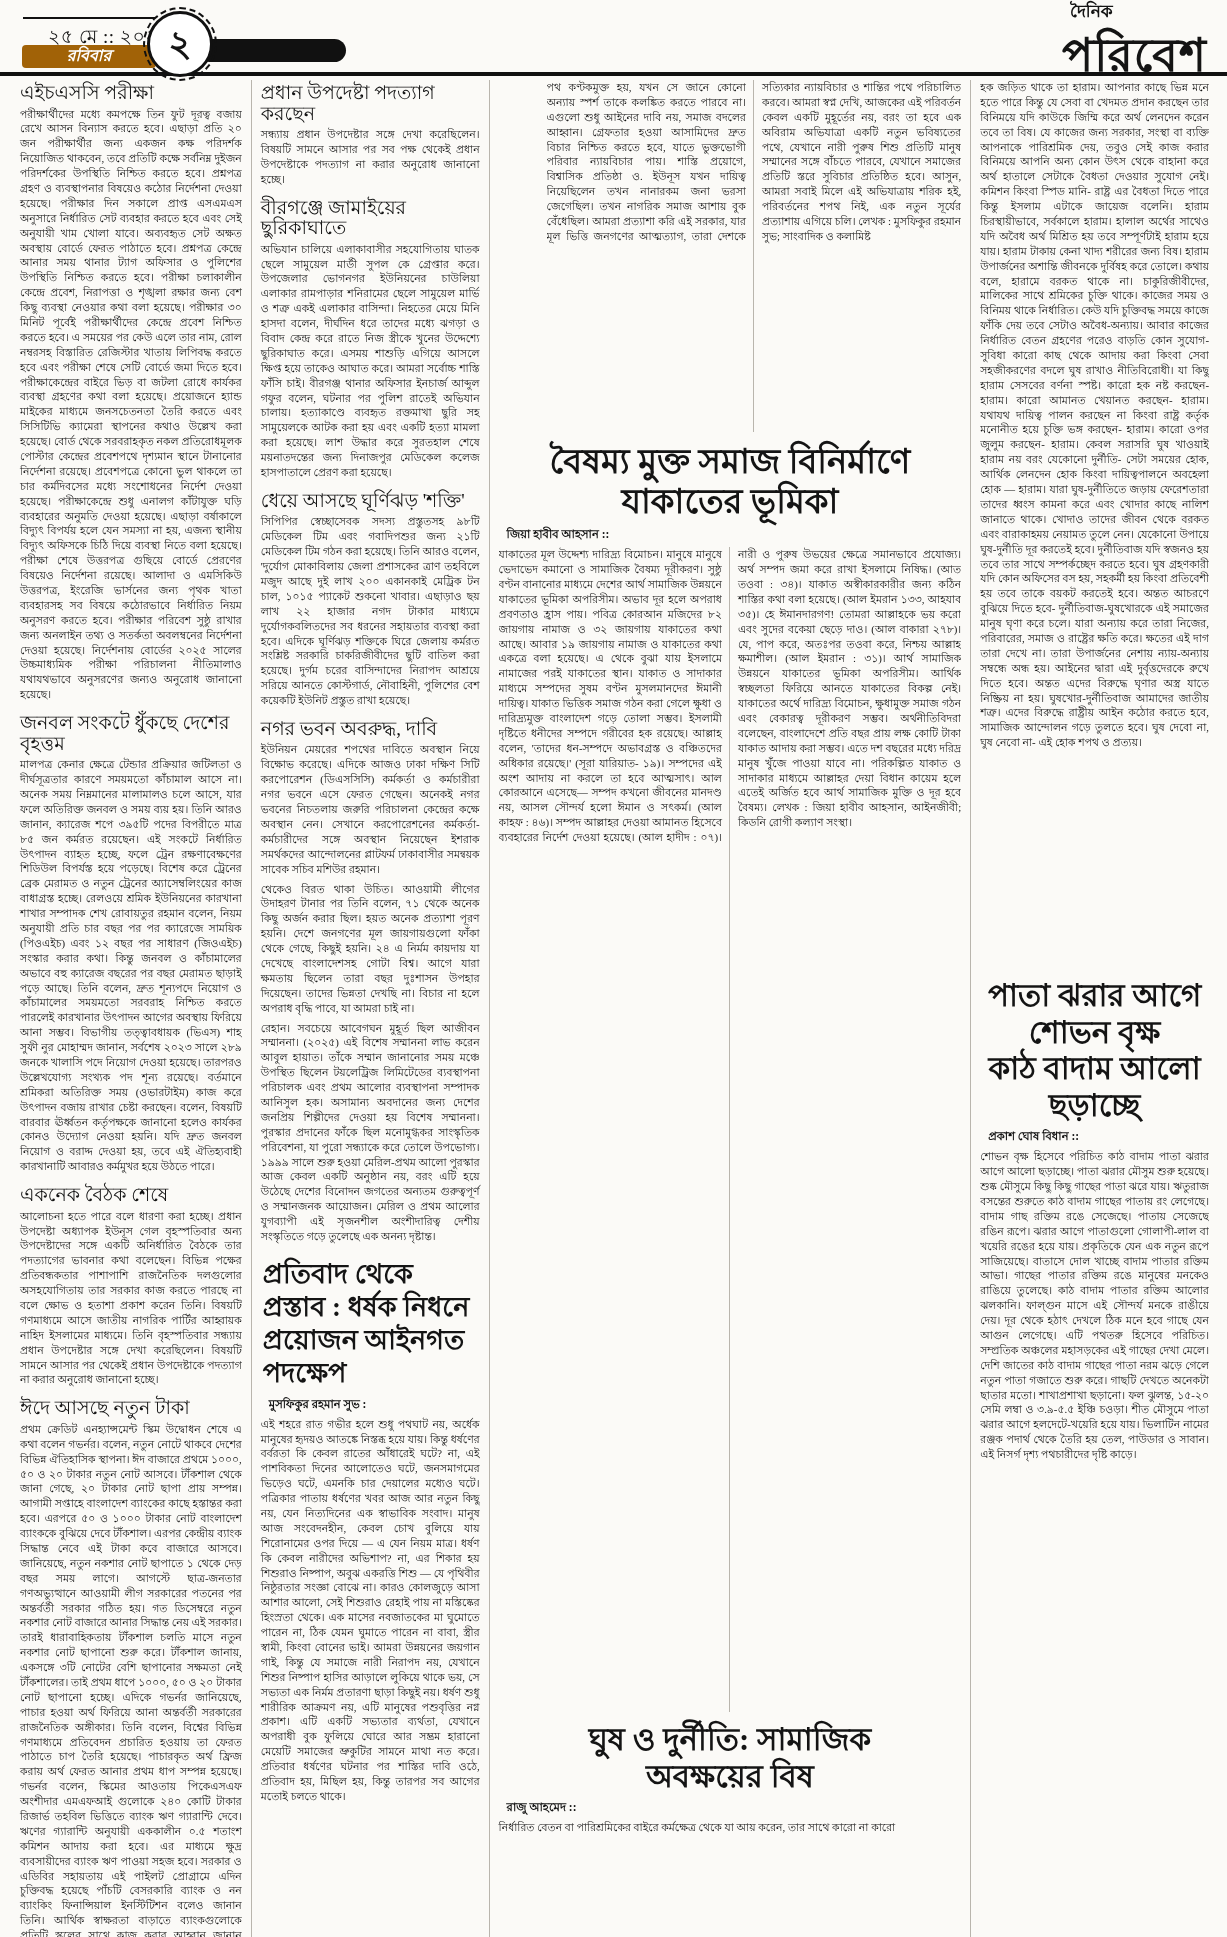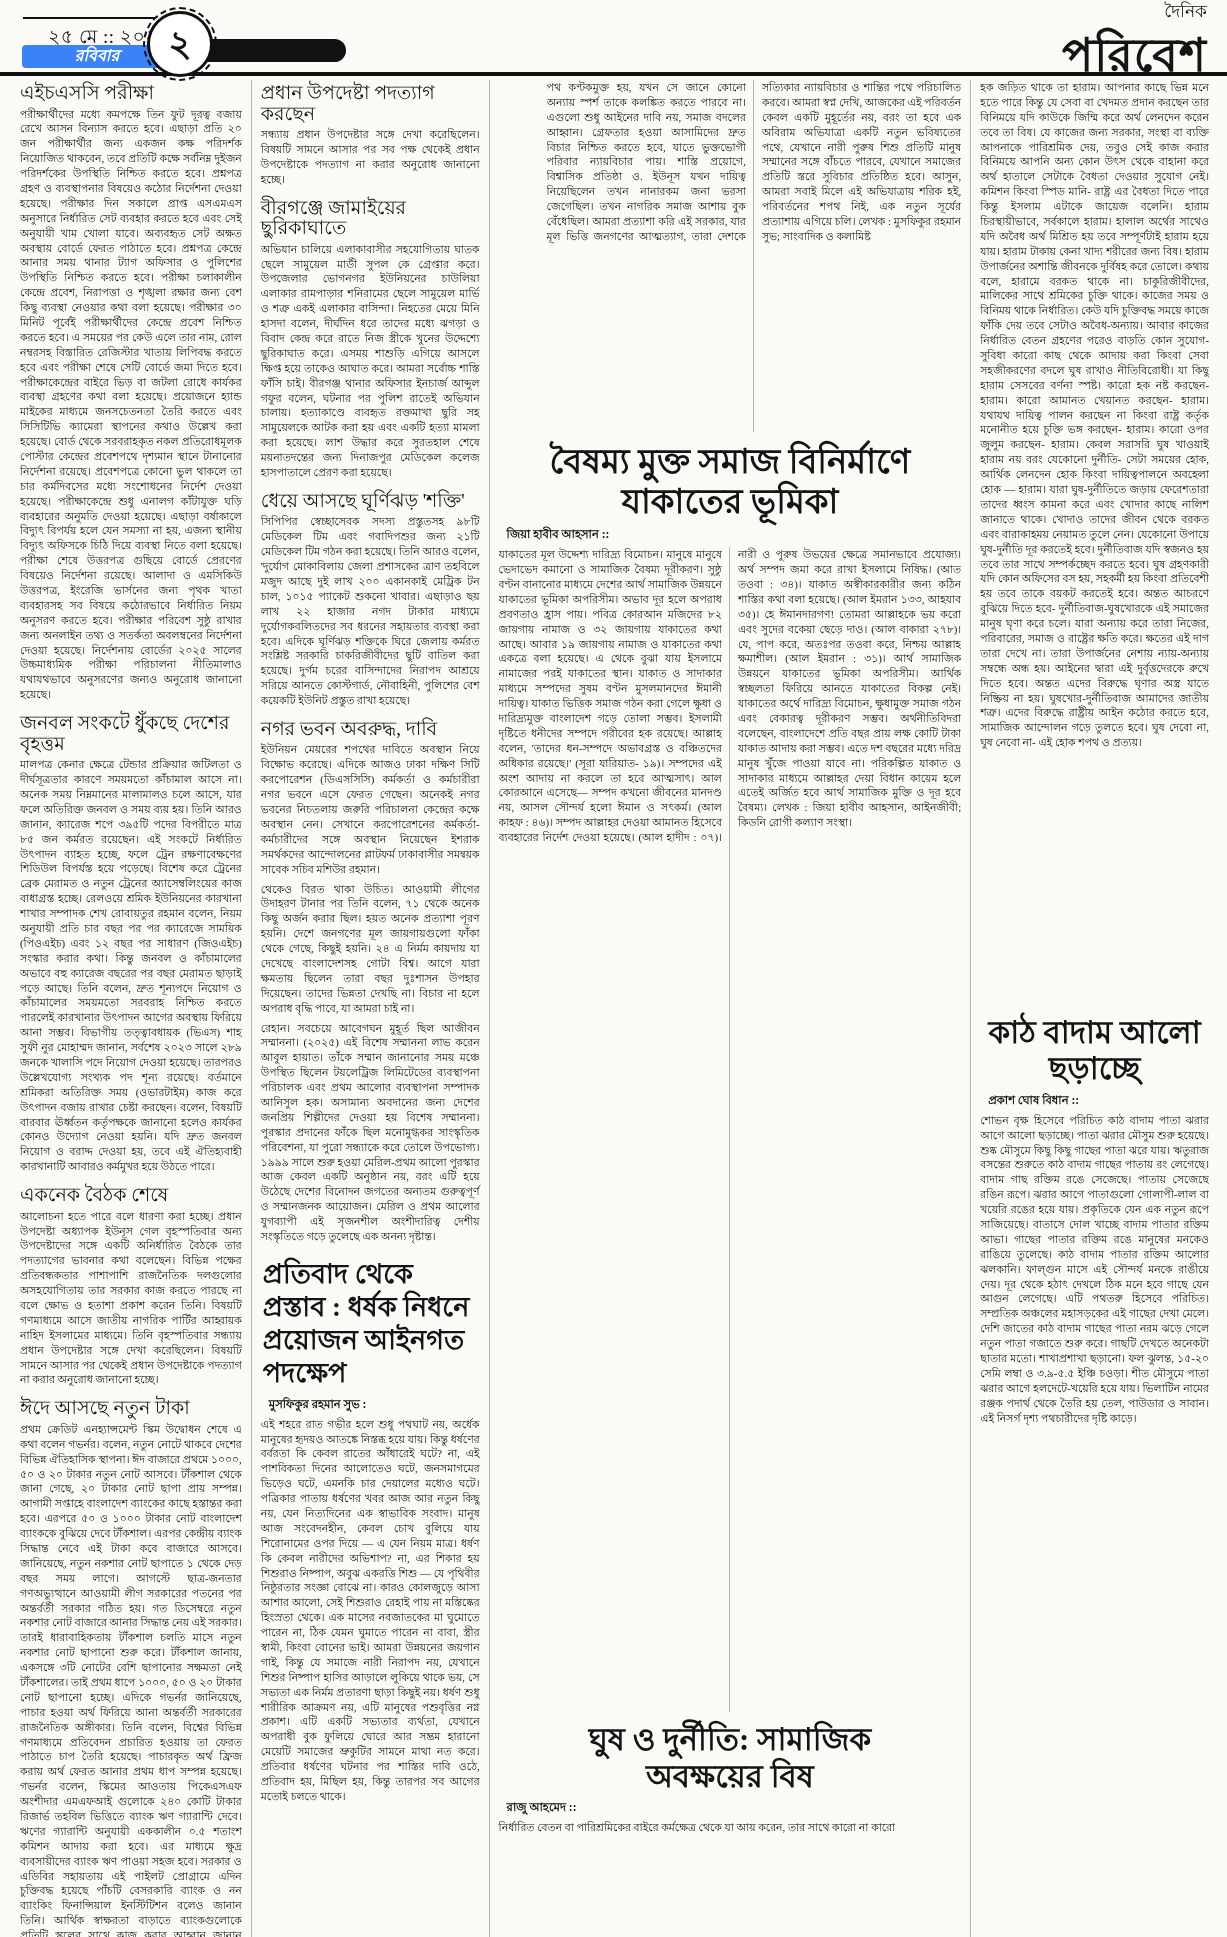--- a/index.html
+++ b/index.html
@@ -11,31 +11,31 @@
     color:#141414;
     font-family:"Liberation Serif","DejaVu Serif",serif;
     overflow:hidden;
     box-sizing:border-box;
   }
   
   .masthead{position:relative;height:76px;}
   .masthead-rule{position:absolute;left:0;right:0;bottom:0;height:4px;background:#111;}
   .date-topline{position:absolute;left:23px;top:17px;width:132px;height:2px;background:#111;}
   .date-text{position:absolute;left:48px;top:22px;font-size:19px;letter-spacing:.5px;}
-  .day-bar{position:absolute;left:22px;top:45px;width:134px;height:23px;background:#3b82f6;border-radius:4px;
-           display:flex;align-items:center;justify-content:center;padding-left:8px;}
+  .day-bar{position:absolute;left:22px;top:45px;width:134px;height:23px;background:#a16207;border-radius:4px;
+           display:flex;align-items:center;justify-content:center;}
   .day-bar span{color:#fff;font-style:italic;font-weight:700;font-size:16px;}
   .swoosh{position:absolute;left:206px;top:39px;width:140px;height:23px;background:#111;
           border-radius:4px 14px 14px 4px;}
   .page-badge{position:absolute;left:147px;top:11px;width:60px;height:60px;border-radius:50%;
               background:#fff;border:3px solid #111;outline:2px dashed #111;outline-offset:2px;
               display:flex;align-items:center;justify-content:center;z-index:2;}
   .page-badge span{font-size:36px;font-weight:800;line-height:1;}
   .logo{position:absolute;right:20px;top:4px;text-align:left;line-height:.9;}
-  .logo .logo-top{display:block;font-size:17px;font-weight:400;margin-left:8px;text-align:right;}
+  .logo .logo-top{display:block;font-size:17px;font-weight:700;margin-left:8px;}
   .logo .logo-main{display:block;font-size:46px;font-weight:900;letter-spacing:1px;margin-top:16px;}
   
   .content{display:flex;gap:0;padding:4px 18px 0 20px;box-sizing:border-box;}
   .col{box-sizing:border-box;}
   .col + .col{border-left:1px solid #b9b5ad;}
   .c1{width:231px;padding-right:9px;}
   .c2{width:238px;padding:0 9px;}
   .cm{width:482px;padding:0 9px;}
   .c5{width:239px;padding:0 0 0 9px;}
   h2.hl{font-size:19px;font-weight:400;line-height:1.08;margin:11px 0 3px;letter-spacing:0;}
@@ -119,21 +119,21 @@
       </h2>
       <div class="byline">রাজু আহমেদ ::</div>
       <p class="bd">নির্ধারিত বেতন বা পারিশ্রমিকের বাইরে কর্মক্ষেত্র থেকে যা আয় করেন, তার সাথে কারো না কারো</p>
     </div>
 
     <div class="col c5">
       <div class="clip" style="height:888px;">
         <p class="bd">হক জড়িত থাকে তা হারাম। আপনার কাছে ভিন্ন মনে হতে পারে কিন্তু যে সেবা বা খেদমত প্রদান করছেন তার বিনিময়ে যদি কাউকে জিম্মি করে অর্থ লেনদেন করেন তবে তা বিষ। যে কাজের জন্য সরকার, সংস্থা বা ব্যক্তি আপনাকে পারিশ্রমিক দেয়, তবুও সেই কাজ করার বিনিময়ে আপনি অন্য কোন উৎস থেকে বাহানা করে অর্থ হাতালে সেটাকে বৈধতা দেওয়ার সুযোগ নেই। কমিশন কিংবা স্পিড মানি- রাষ্ট্র এর বৈধতা দিতে পারে কিন্তু ইসলাম এটাকে জায়েজ বলেনি। হারাম চিরস্থায়ীভাবে, সর্বকালে হারাম। হালাল অর্থের সাথেও যদি অবৈধ অর্থ মিশ্রিত হয় তবে সম্পূর্ণটাই হারাম হয়ে যায়। হারাম টাকায় কেনা খাদ্য শরীরের জন্য বিষ। হারাম উপার্জনের অশান্তি জীবনকে দুর্বিষহ করে তোলে। কথায় বলে, হারামে বরকত থাকে না। চাকুরিজীবীদের, মালিকের সাথে শ্রমিকের চুক্তি থাকে। কাজের সময় ও বিনিময় থাকে নির্ধারিত। কেউ যদি চুক্তিবদ্ধ সময়ে কাজে ফাঁকি দেয় তবে সেটাও অবৈধ-অন্যায়। আবার কাজের নির্ধারিত বেতন গ্রহণের পরেও বাড়তি কোন সুযোগ-সুবিধা কারো কাছ থেকে আদায় করা কিংবা সেবা সহজীকরণের বদলে ঘুষ রাখাও নীতিবিরোধী। যা কিছু হারাম সেসবের বর্ণনা স্পষ্ট। কারো হক নষ্ট করছেন- হারাম। কারো আমানত খেয়ানত করছেন- হারাম। যথাযথ দায়িত্ব পালন করছেন না কিংবা রাষ্ট্র কর্তৃক মনোনীত হয়ে চুক্তি ভঙ্গ করছেন- হারাম। কারো ওপর জুলুম করছেন- হারাম। কেবল সরাসরি ঘুষ খাওয়াই হারাম নয় বরং যেকোনো দুর্নীতি- সেটা সময়ের হোক, আর্থিক লেনদেন হোক কিংবা দায়িত্বপালনে অবহেলা হোক — হারাম। যারা ঘুষ-দুর্নীতিতে জড়ায় ফেরেশতারা তাদের ধ্বংস কামনা করে এবং খোদার কাছে নালিশ জানাতে থাকে। খোদাও তাদের জীবন থেকে বরকত এবং বারাকাহময় নেয়ামত তুলে নেন। যেকোনো উপায়ে ঘুষ-দুর্নীতি দূর করতেই হবে। দুর্নীতিবাজ যদি স্বজনও হয় তবে তার সাথে সম্পর্কচ্ছেদ করতে হবে। ঘুষ গ্রহণকারী যদি কোন অফিসের বস হয়, সহকর্মী হয় কিংবা প্রতিবেশী হয় তবে তাকে বয়কট করতেই হবে। অন্তত আচরণে বুঝিয়ে দিতে হবে- দুর্নীতিবাজ-ঘুষখোরকে এই সমাজের মানুষ ঘৃণা করে চলে। যারা অন্যায় করে তারা নিজের, পরিবারের, সমাজ ও রাষ্ট্রের ক্ষতি করে। ক্ষতের এই দাগ তারা দেখে না। তারা উপার্জনের নেশায় ন্যায়-অন্যায় সম্বন্ধে অন্ধ হয়। আইনের দ্বারা এই দুর্বৃত্তদেরকে রুখে দিতে হবে। অন্তত এদের বিরুদ্ধে ঘৃণার অস্ত্র যাতে নিষ্ক্রিয় না হয়। ঘুষখোর-দুর্নীতিবাজ আমাদের জাতীয় শত্রু। এদের বিরুদ্ধে রাষ্ট্রীয় আইন কঠোর করতে হবে, সামাজিক আন্দোলন গড়ে তুলতে হবে। ঘুষ দেবো না, ঘুষ নেবো না- এই হোক শপথ ও প্রত্যয়।</p>
       </div>
       <h2 class="span-hl small">
-        <br>
+        <span>পাতা ঝরার আগে শোভন বৃক্ষ</span><br>
         <span>কাঠ বাদাম আলো ছড়াচ্ছে</span>
       </h2>
       <div class="byline">প্রকাশ ঘোষ বিধান ::</div>
       <div class="clip" style="height:770px;">
         <p class="bd">শোভন বৃক্ষ হিসেবে পরিচিত কাঠ বাদাম পাতা ঝরার আগে আলো ছড়াচ্ছে। পাতা ঝরার মৌসুম শুরু হয়েছে। শুষ্ক মৌসুমে কিছু কিছু গাছের পাতা ঝরে যায়। ঋতুরাজ বসন্তের শুরুতে কাঠ বাদাম গাছের পাতায় রং লেগেছে। বাদাম গাছ রক্তিম রঙে সেজেছে। পাতায় সেজেছে রঙিন রূপে। ঝরার আগে পাতাগুলো গোলাপী-লাল বা খয়েরি রঙের হয়ে যায়। প্রকৃতিকে যেন এক নতুন রূপে সাজিয়েছে। বাতাসে দোল খাচ্ছে বাদাম পাতার রক্তিম আভা। গাছের পাতার রক্তিম রঙে মানুষের মনকেও রাঙিয়ে তুলেছে। কাঠ বাদাম পাতার রক্তিম আলোর ঝলকানি। ফাল্গুন মাসে এই সৌন্দর্য মনকে রাঙীয়ে দেয়। দূর থেকে হঠাৎ দেখলে ঠিক মনে হবে গাছে যেন আগুন লেগেছে। এটি পথতরু হিসেবে পরিচিত। সম্প্রতিক অঞ্চলের মহাসড়কের এই গাছের দেখা মেলে। দেশি জাতের কাঠ বাদাম গাছের পাতা নরম ঝড়ে গেলে নতুন পাতা গজাতে শুরু করে। গাছটি দেখতে অনেকটা ছাতার মতো। শাখাপ্রশাখা ছড়ানো। ফল ঝুলন্ত, ১৫-২০ সেমি লম্বা ও ৩.৯-৫.৫ ইঞ্চি চওড়া। শীত মৌসুমে পাতা ঝরার আগে হলদেটে-খয়েরি হয়ে যায়। ভিলাটিন নামের রঞ্জক পদার্থ থেকে তৈরি হয় তেল, পাউডার ও সাবান। এই নিসর্গ দৃশ্য পথচারীদের দৃষ্টি কাড়ে।</p>
       </div>
     </div>
 
   </div>
 </div>

